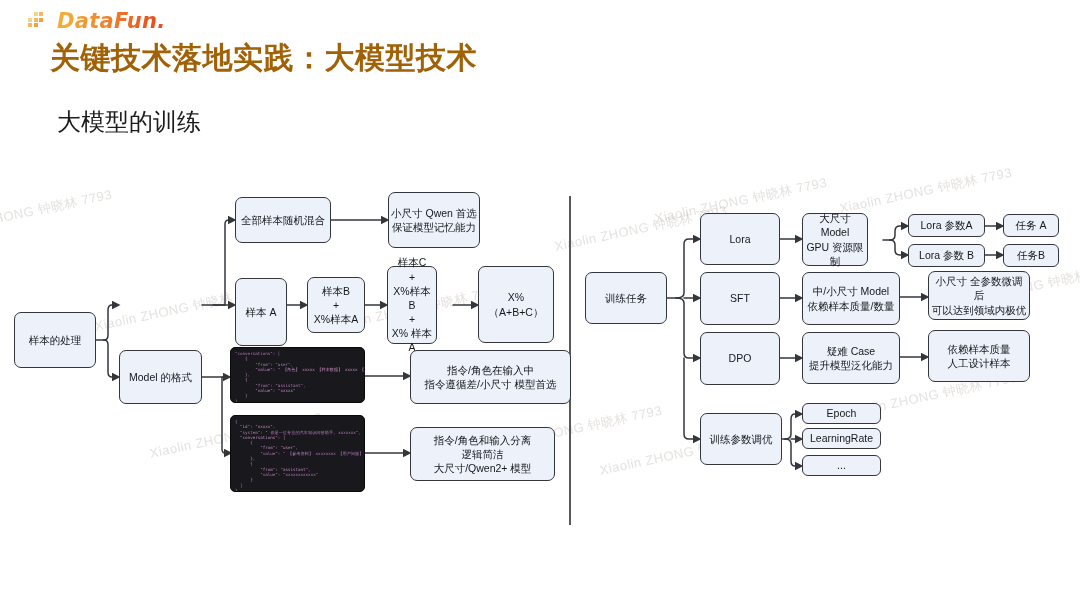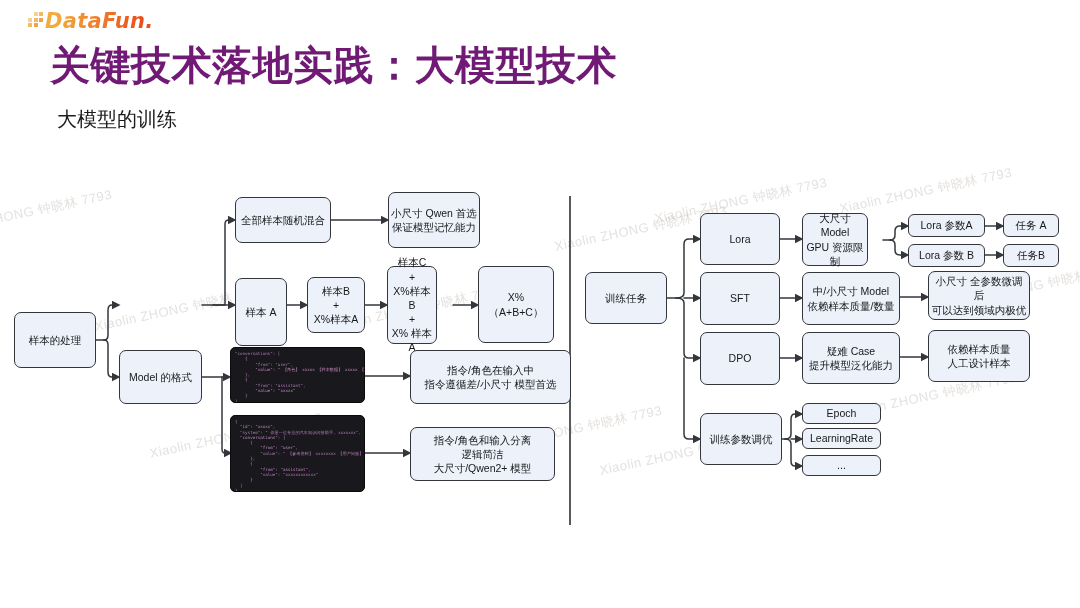--- a/index.html
+++ b/index.html
@@ -1,28 +1,28 @@
 <!DOCTYPE html>
 <html><head>
 <meta charset="utf-8">
 <style>
   html,body{margin:0;padding:0;background:#fff;}
   .canvas{position:relative;width:1080px;height:608px;background:#ffffff;overflow:hidden;
           font-family:"Liberation Sans","DejaVu Sans",sans-serif;}
   
-  .logo{position:absolute;left:28px;top:9px;display:flex;align-items:flex-start;gap:2px;}
+  .logo{position:absolute;left:28px;top:9px;display:flex;align-items:flex-start;gap:14px;}
   .logo-dots{display:grid;grid-template-columns:repeat(3,4px);grid-auto-rows:4px;gap:1.5px;margin-top:3px;}
   .logo-dots i{display:block;border-radius:0.5px;}
   .d1{background:#f7cf8e;} .d2{background:#f4b95c;} .d3{background:#f0a33a;} .d0{background:transparent;}
   .logo-text{font-size:21px;font-weight:800;font-style:italic;letter-spacing:.3px;
              background:linear-gradient(90deg,#f3ab3a 10%,#e8501e 90%);
              -webkit-background-clip:text;background-clip:text;color:transparent;
              font-family:"DejaVu Sans",sans-serif;}
-  .title{position:absolute;left:50px;top:38px;font-size:40px;font-weight:800;color:#701a75;letter-spacing:.5px;}
-  .subtitle{position:absolute;left:57px;top:106px;font-size:20px;font-weight:400;color:#1c1c1c;}
+  .title{position:absolute;left:50px;top:38px;font-size:30px;font-weight:800;color:#a16207;letter-spacing:.5px;}
+  .subtitle{position:absolute;left:57px;top:106px;font-size:24px;font-weight:400;color:#1c1c1c;}
   
   .wm{position:absolute;font-size:13px;color:rgba(158,148,138,.28);white-space:nowrap;
       transform:rotate(-12deg);transform-origin:left center;letter-spacing:.5px;pointer-events:none;}
   
   .box{position:absolute;background:#ecf1fa;border:1.4px solid #33373c;border-radius:7px;
        display:flex;align-items:center;justify-content:center;text-align:center;
        font-size:10.5px;line-height:1.35;color:#16181a;padding:2px 2px;box-sizing:border-box;}
   .box span{white-space:pre-line;}
   .box.sm{border-radius:6px;}
   

